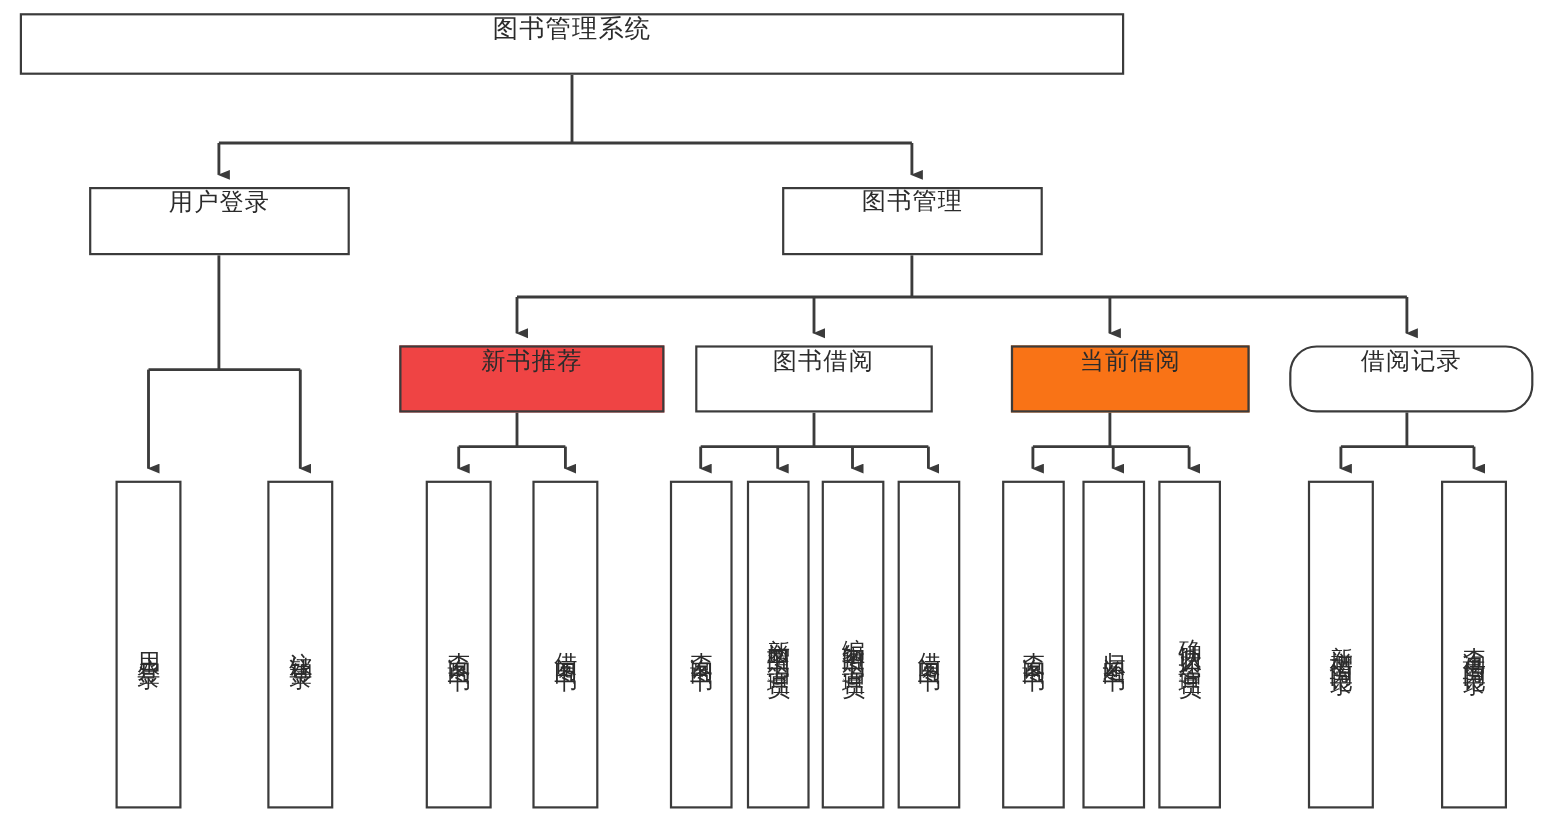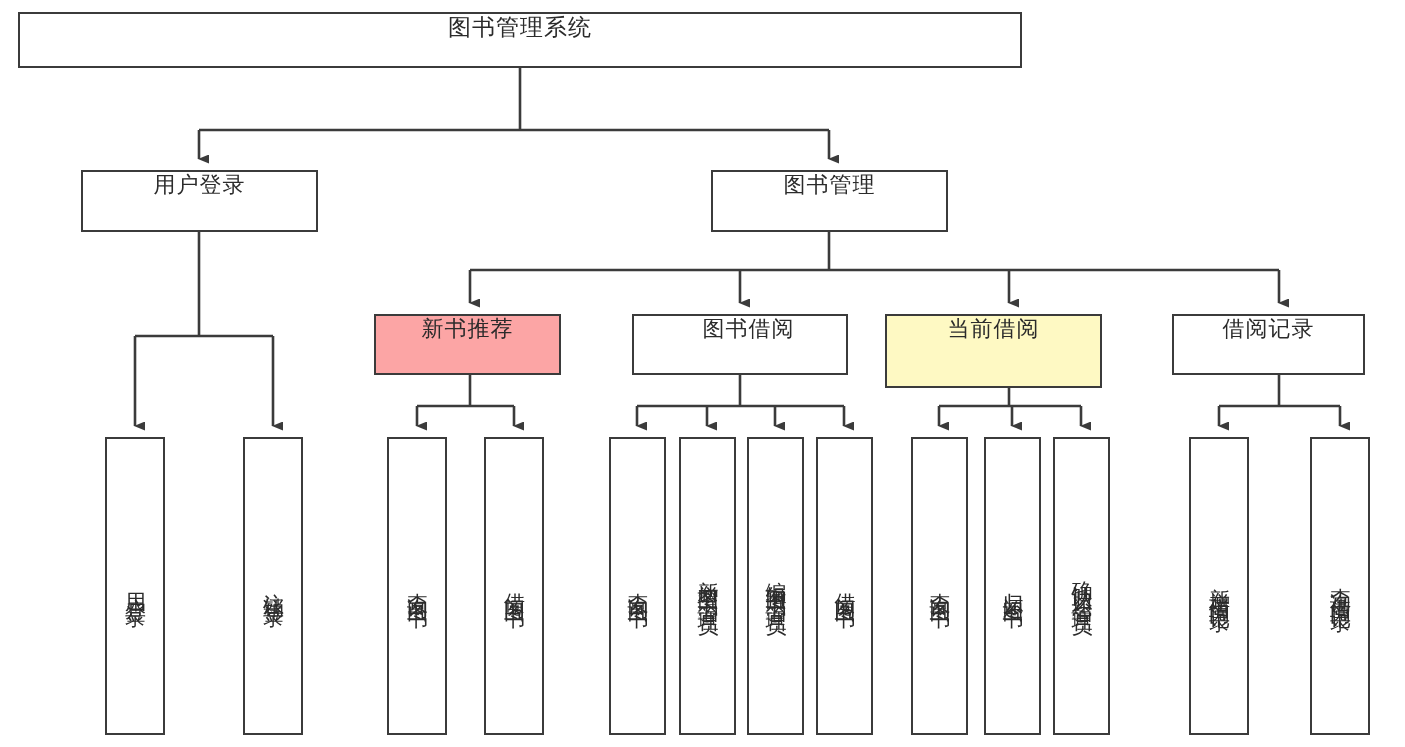--- a/index.html
+++ b/index.html
@@ -115,32 +115,32 @@
   </svg>
 
   <div id="node-layer">
       <div class="node-box root" style="left: 18px; top: 12px; width: 1004px; height: 56px; border-color: rgb(59, 59, 59); background: rgb(255, 255, 255);">
         <span class="node-label" style="color: rgb(43, 43, 43);">图书管理系统</span>
       </div>
       <div class="node-box level2" style="left: 81px; top: 170px; width: 237px; height: 62px; border-color: rgb(59, 59, 59); background: rgb(255, 255, 255);">
         <span class="node-label" style="color: rgb(43, 43, 43);">用户登录</span>
       </div>
       <div class="node-box level2" style="left: 711px; top: 170px; width: 237px; height: 62px; border-color: rgb(59, 59, 59); background: rgb(255, 255, 255);">
-        <span class="node-label" style="color: rgb(43, 43, 43);">图书管理</span>
+        <span class="node-label" style="color: rgb(43, 43, 43); font-family: Liberation Mono, monospace;">图书管理</span>
       </div>
-      <div class="node-box level3" style="left: 374px; top: 314px; width: 187px; height: 61px; border-color: rgb(59, 59, 59); background: #fca5a5;">
+      <div class="node-box level3" style="left: 363px; top: 314px; width: 241px; height: 61px; border-color: rgb(59, 59, 59); background: #ef4444;">
         <span class="node-label" style="color: rgb(43, 43, 43);">新书推荐</span>
       </div>
       <div class="node-box level3" style="left: 632px; top: 314px; width: 216px; height: 61px; border-color: rgb(59, 59, 59); background: rgb(255, 255, 255);">
         <span class="node-label" style="color: rgb(43, 43, 43); margin-left: 17px;">图书借阅</span>
       </div>
-      <div class="node-box level3" style="left: 885px; top: 314px; width: 217px; height: 74px; border-color: rgb(59, 59, 59); background: #fef9c3;">
+      <div class="node-box level3" style="left: 919px; top: 314px; width: 217px; height: 61px; border-color: rgb(59, 59, 59); background: #f97316;">
         <span class="node-label" style="color: rgb(43, 43, 43);">当前借阅</span>
       </div>
-      <div class="node-box level3" style="left: 1172px; top: 314px; width: 193px; height: 61px; border-color: rgb(59, 59, 59); background: rgb(255, 255, 255);">
+      <div class="node-box level3" style="left: 1172px; top: 314px; width: 222px; height: 61px; border-color: rgb(59, 59, 59); background: rgb(255, 255, 255); border-radius: 25px;">
         <span class="node-label" style="color: rgb(43, 43, 43);">借阅记录</span>
       </div>
       <div class="node-box vertical leaf" style="left: 105px; top: 437px; width: 60px; height: 298px; border-color: rgb(59, 59, 59); background: rgb(255, 255, 255);">
         <span class="node-label" style="color: rgb(43, 43, 43);">用户登录</span>
       </div>
       <div class="node-box vertical leaf" style="left: 243px; top: 437px; width: 60px; height: 298px; border-color: rgb(59, 59, 59); background: rgb(255, 255, 255);">
         <span class="node-label" style="color: rgb(43, 43, 43);">注销登录</span>
       </div>
       <div class="node-box vertical leaf" style="left: 387px; top: 437px; width: 60px; height: 298px; border-color: rgb(59, 59, 59); background: rgb(255, 255, 255);">
         <span class="node-label" style="color: rgb(43, 43, 43);">查询图书</span>

